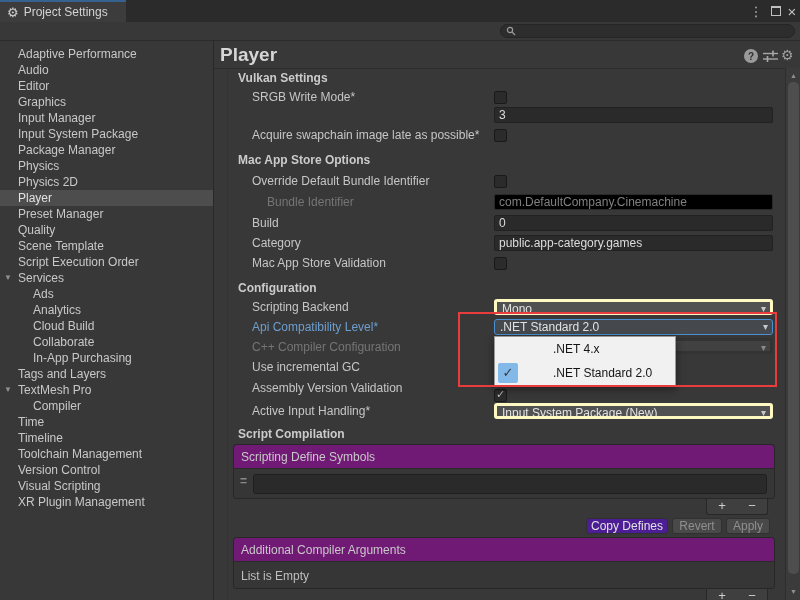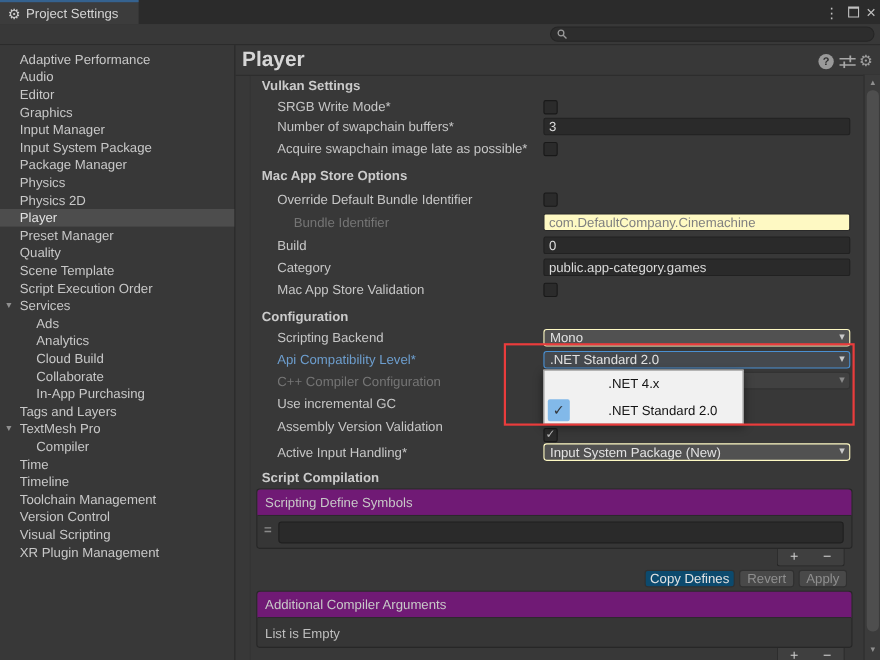--- a/index.html
+++ b/index.html
@@ -49,22 +49,22 @@
   .sthumb { position:absolute; left:2px; top:14px; width:11px; height:492px; background:#4e4e4e; border-radius:5px; }
 
   
   .lbl { position:absolute; height:16px; line-height:16px; white-space:nowrap; color:#c6c6c6; }
   .hdr { position:absolute; height:16px; line-height:16px; white-space:nowrap; color:#cbcbcb; font-weight:bold; }
   .lbl.dis { color:#757575; }
   .lbl.blue { color:#6d9ece; }
   .chk { position:absolute; width:13px; height:13px; background:#2b2b2b; border:1px solid #191919; border-radius:2px; text-align:center; }
   .chk .ck { display:block; margin-top:-2px; font-size:11px; color:#bcbcbc; }
   .fld { position:absolute; height:16px; line-height:14px; background:#2a2a2a; border:1px solid #212121; border-radius:2px; color:#dcdcdc; padding-left:4px; white-space:nowrap; overflow:hidden; }
-  .fld.dis { color:#808080; background:#fef9c3; border-color:#2a2a2a; }
-  .dd { position:absolute; height:16px; background:#515151; border:1px solid #fef9c3; border-radius:3px; padding-left:5px; line-height:14px; color:#e2e2e2; white-space:nowrap; overflow:hidden; }
+  .fld.dis { color:#808080; background:#000000; border-color:#2a2a2a; }
+  .dd { position:absolute; height:16px; background:#515151; border:3px solid #fef9c3; border-radius:3px; padding-left:5px; line-height:14px; color:#e2e2e2; white-space:nowrap; overflow:hidden; }
   .dd .arr { position:absolute; right:4px; top:0; line-height:14px; font-size:10px; color:#c8c8c8; }
   .dd.focus { background:#45494e; border:1px solid #4a90d2; }
   .dd.dis { background:#414141; border-color:#333; }
   .dd.dis .arr { color:#8a8a8a; }
 
   
   .popup { position:absolute; left:494px; top:336px; width:182px; height:50px; background:#f1f1f1;
            border:1px solid #9a9a9a; box-shadow:0 3px 8px rgba(0,0,0,.45); z-index:10; }
   .popt { position:relative; height:24px; line-height:24px; color:#141414; padding-left:58px; white-space:nowrap; }
   .pcheck { position:absolute; left:3px; top:2px; width:20px; height:20px; background:#82b9e9; border-radius:2px; text-align:center; }
@@ -73,21 +73,21 @@
   
   .redbox { position:absolute; left:458px; top:312px; width:319px; height:75px; border:2px solid #ea3c3c; z-index:20; pointer-events:none; }
 
   
   .listbox { position:absolute; left:233px; width:542px; background:#363636; border:1px solid #272727; border-radius:3px; }
   .listbox .lhead { height:24px; line-height:24px; background:#701a75; border-bottom:1px solid #2a2a2a; padding-left:7px; color:#c8c8c8; border-radius:3px 3px 0 0; }
   .dragh { position:absolute; left:6px; top:29px; color:#8a8a8a; font-weight:bold; }
   .dfield { position:absolute; left:19px; top:29px; width:514px; height:20px; background:#2a2a2a; border:1px solid #1f1f1f; border-radius:3px; }
   .lfoot { position:absolute; left:706px; width:62px; height:16px; background:#3f3f3f; border:1px solid #272727; border-top:none; border-radius:0 0 3px 3px; display:flex; }
   .pm { flex:1; text-align:center; line-height:14px; font-size:13px; color:#cfcfcf; cursor:default; }
-  .btn { position:absolute; height:16px; line-height:15px; background:#0c4a6e; border:1px solid #303030; border-radius:3px; text-align:center; color:#e2e2e2; }
+  .btn { position:absolute; height:16px; line-height:15px; background:#4c1d95; border:1px solid #303030; border-radius:3px; text-align:center; color:#e2e2e2; }
   .btn.dis { color:#8f8f8f; background:#494949; }
   .empty-row { position:absolute; left:7px; top:31px; color:#bfbfbf; }
 </style>
 </head>
 <body>
 
 <div id="window">
 
   <div class="titlebar">
     <div class="tab">
@@ -153,21 +153,20 @@
       <line x1="4.5" y1="6" x2="4.5" y2="12" stroke="#a8a8a8" stroke-width="1.6"></line>
     </svg>
   </div>
   <div class="hicon hgear">⚙</div>
   <div class="main-header-line"></div>
   <div class="inner-line"></div>
 
   <div class="hdr" style="left:238px;top:70px">Vulkan Settings</div>
   <div class="lbl" style="left:252px;top:89px">SRGB Write Mode*</div>
   <div class="chk" style="left:494px;top:91px"></div>
-  <div class="lbl" style="left:252px;top:107px">Number of swapchain buffers*</div>
   <div class="fld" style="left:494px;top:107px;width:279px">3</div>
   <div class="lbl" style="left:252px;top:127px">Acquire swapchain image late as possible*</div>
   <div class="chk" style="left:494px;top:129px"></div>
 
   <div class="hdr" style="left:238px;top:152px">Mac App Store Options</div>
   <div class="lbl" style="left:252px;top:173px">Override Default Bundle Identifier</div>
   <div class="chk" style="left:494px;top:175px"></div>
   <div class="lbl dis" style="left:267px;top:194px">Bundle Identifier</div>
   <div class="fld dis" style="left:494px;top:194px;width:279px">com.DefaultCompany.Cinemachine</div>
   <div class="lbl" style="left:252px;top:215px">Build</div>

